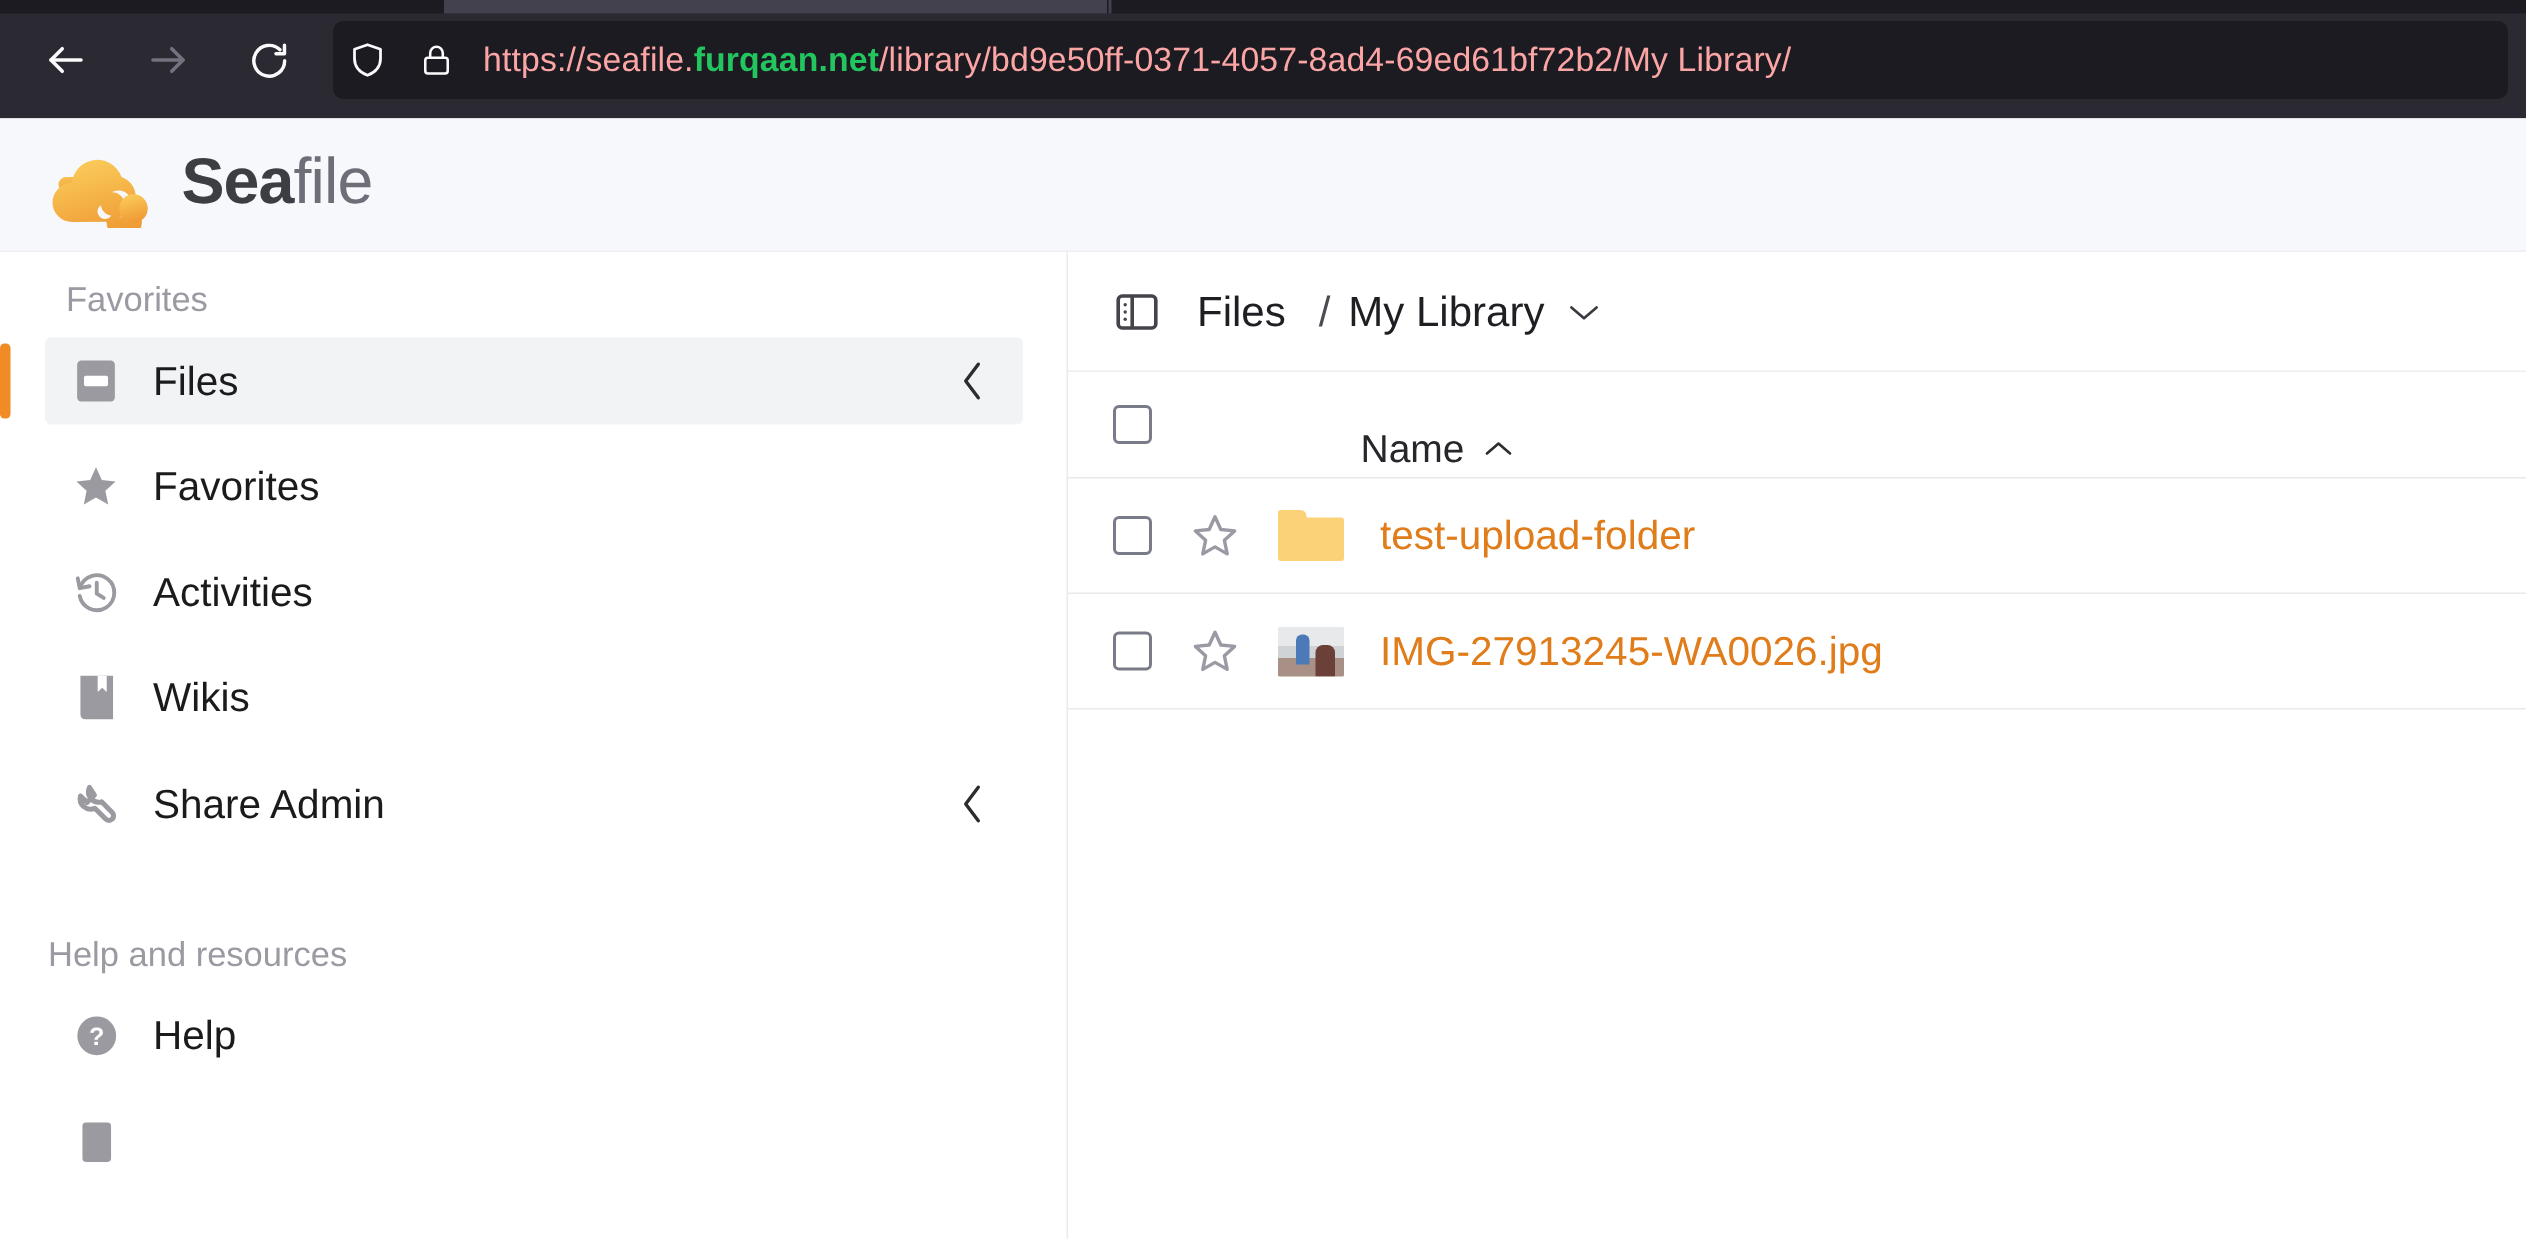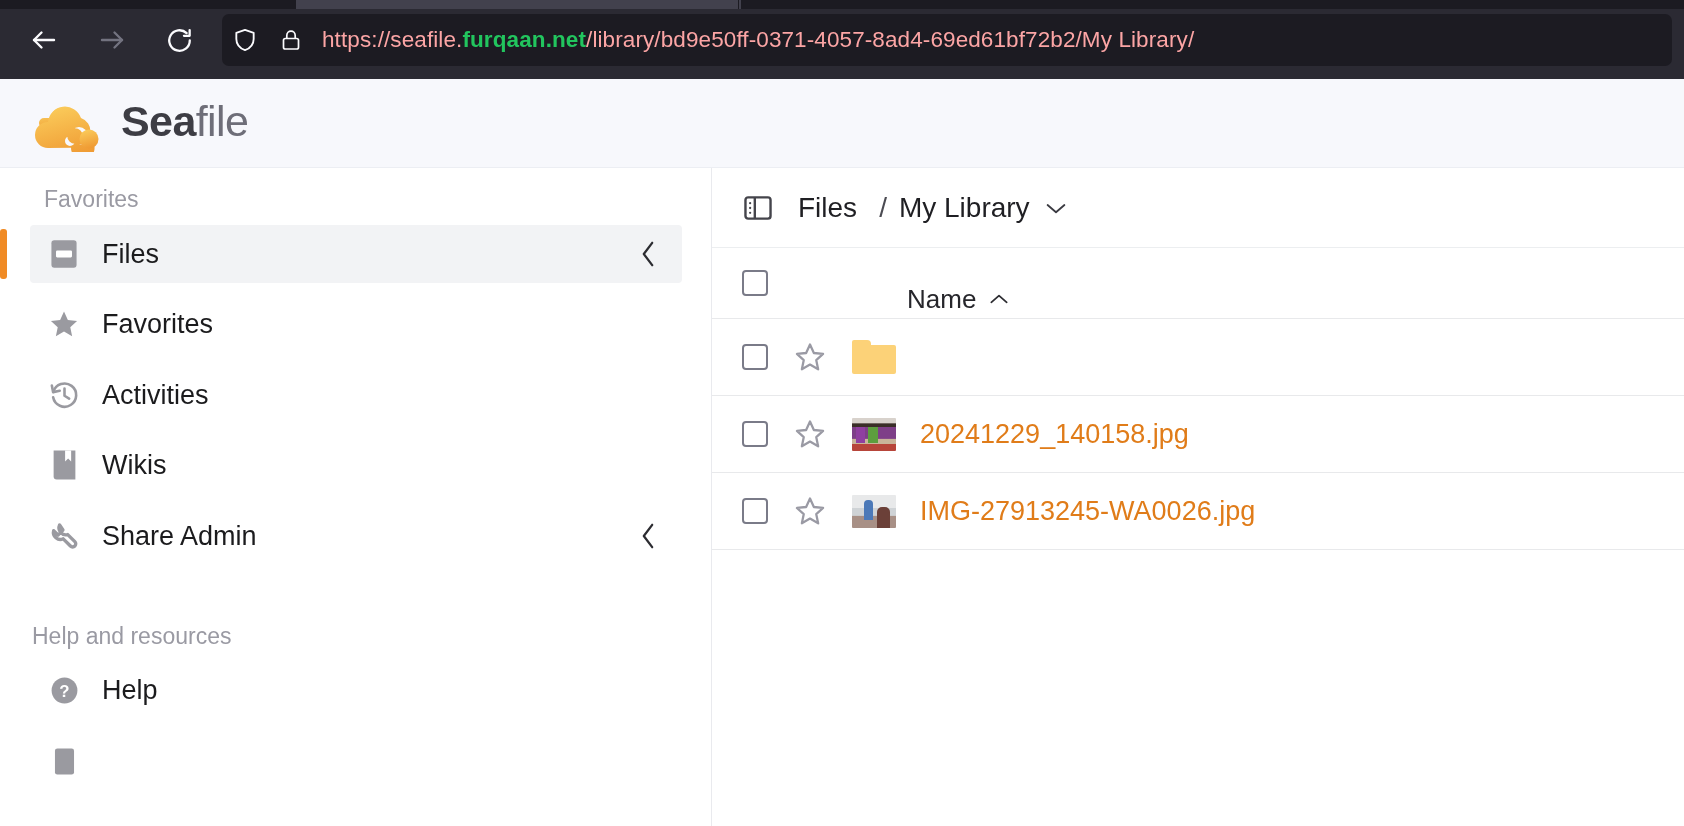--- a/index.html
+++ b/index.html
@@ -440,45 +440,34 @@
           <svg class="star" width="32" height="32" viewBox="0 0 24 24" fill="none" stroke="#9a9aa4" stroke-width="1.7" stroke-linejoin="round">
             <path d="M12 2.6 14.9 9 21.8 9.7 16.7 14.4 18.1 21.2 12 17.7 5.9 21.2 7.3 14.4 2.2 9.7 9.1 9 Z"></path>
           </svg>
         </span>
         <span class="col-icon">
           <span class="folder-ico">
               <span class="tab"></span>
               <span class="body"></span>
             </span>
         </span>
+        <span class="col-name">
+          <span class="fname">test-upload-folder</span>
+        </span>
       </div>
+
 
       <div class="row">
         <span class="cb"></span>
         <span class="col-star">
           <svg class="star" width="32" height="32" viewBox="0 0 24 24" fill="none" stroke="#9a9aa4" stroke-width="1.7" stroke-linejoin="round">
             <path d="M12 2.6 14.9 9 21.8 9.7 16.7 14.4 18.1 21.2 12 17.7 5.9 21.2 7.3 14.4 2.2 9.7 9.1 9 Z"></path>
           </svg>
         </span>
         <span class="col-icon">
-          <span class="thumb t-shelf"></span>
-        </span>
-        <span class="col-name">
-          <span class="fname">20241229_140158.jpg</span>
-        </span>
-      </div>
-
-      <div class="row">
-        <span class="cb"></span>
-        <span class="col-star">
-          <svg class="star" width="32" height="32" viewBox="0 0 24 24" fill="none" stroke="#9a9aa4" stroke-width="1.7" stroke-linejoin="round">
-            <path d="M12 2.6 14.9 9 21.8 9.7 16.7 14.4 18.1 21.2 12 17.7 5.9 21.2 7.3 14.4 2.2 9.7 9.1 9 Z"></path>
-          </svg>
-        </span>
-        <span class="col-icon">
           <span class="thumb t-people"></span>
         </span>
         <span class="col-name">
           <span class="fname">IMG-27913245-WA0026.jpg</span>
         </span>
       </div>
 
     </div>
   </div>
 </div>

